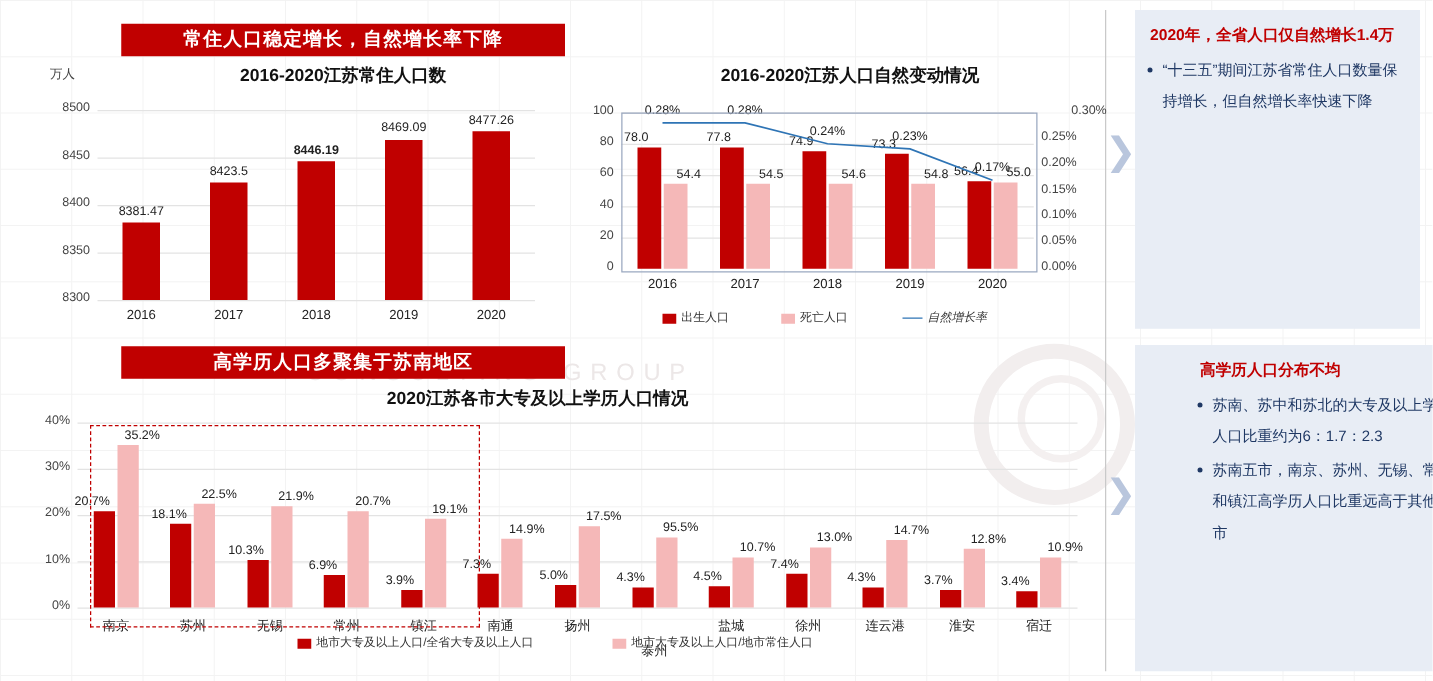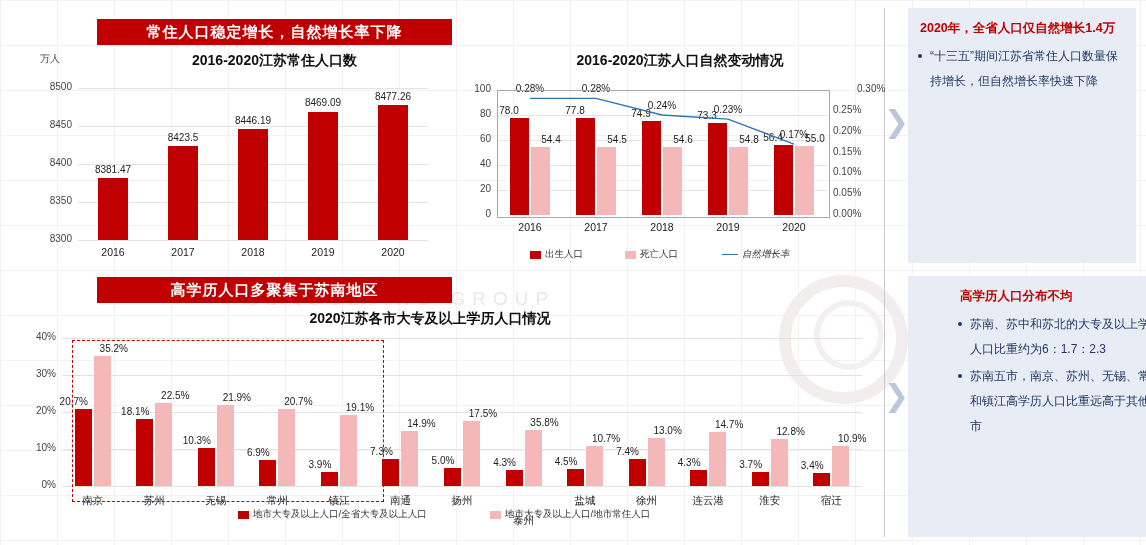--- a/index.html
+++ b/index.html
@@ -131,21 +131,21 @@
         <div class="ylab" style="left:-40px;top:31px;width:34px;">8450</div>
         <div class="gridline" style="top:0px;"></div>
         <div class="ylab" style="left:-40px;top:-7px;width:34px;">8500</div>
         <div class="bar" style="left:20px;width:30px;height:61.917199999999504px;"></div>
         <div class="val" style="left:3px;width:64px;top:76.0828000000005px;">8381.47</div>
         <div class="xtick" style="left:7px;width:56px;top:158px;">2016</div>
         <div class="bar" style="left:90px;width:30px;height:93.86000000000001px;"></div>
         <div class="val" style="left:73px;width:64px;top:44.139999999999986px;">8423.5</div>
         <div class="xtick" style="left:77px;width:56px;top:158px;">2017</div>
         <div class="bar" style="left:160px;width:30px;height:111.10440000000038px;"></div>
-        <div class="val" style="left:143px;width:64px;top:26.895599999999618px;">8446.19</div>
+        <div class="val" style="left:143px;width:64px;top:26.895599999999618px;font-weight:bold;">8446.19</div>
         <div class="xtick" style="left:147px;width:56px;top:158px;">2018</div>
         <div class="bar" style="left:230px;width:30px;height:128.5084000000001px;"></div>
         <div class="val" style="left:213px;width:64px;top:9.491599999999892px;">8469.09</div>
         <div class="xtick" style="left:217px;width:56px;top:158px;">2019</div>
         <div class="bar" style="left:300px;width:30px;height:134.71760000000017px;"></div>
         <div class="val" style="left:283px;width:64px;top:3.282399999999825px;">8477.26</div>
         <div class="xtick" style="left:287px;width:56px;top:158px;">2020</div>
       </div>
 
     <div class="chart-title" style="left:480px;top:52px;width:400px;">2016-2020江苏人口自然变动情况</div>
@@ -260,21 +260,21 @@
         <div class="val" style="left:337.46153846153845px;width:44px;top:79.87px;">14.9%</div>
         <div class="xtick" style="left:312.46153846153845px;width:52px;top:156px;">南通</div>
         <div class="bar" style="left:382px;width:17px;height:18.5px;"></div>
         <div class="bar pink" style="left:401px;width:17px;height:64.74999999999999px;"></div>
         <div class="val" style="left:359px;width:44px;top:116.5px;">5.0%</div>
         <div class="val" style="left:399px;width:44px;top:70.25000000000001px;">17.5%</div>
         <div class="xtick" style="left:374px;width:52px;top:156px;">扬州</div>
         <div class="bar" style="left:443.53846153846155px;width:17px;height:15.909999999999998px;"></div>
         <div class="bar pink" style="left:462.53846153846155px;width:17px;height:55.86999999999999px;"></div>
         <div class="val" style="left:420.53846153846155px;width:44px;top:119.09px;">4.3%</div>
-        <div class="val" style="left:460.53846153846155px;width:44px;top:79.13000000000001px;">35.8%</div>
+        <div class="val" style="left:460.53846153846155px;width:44px;top:79.13000000000001px;">95.5%</div>
         <div class="xtick" style="left:435.53846153846155px;width:52px;top:148px;margin-top:28px;">泰州</div>
         <div class="bar" style="left:505.0769230769231px;width:17px;height:16.65px;"></div>
         <div class="bar pink" style="left:524.0769230769231px;width:17px;height:39.589999999999996px;"></div>
         <div class="val" style="left:482.0769230769231px;width:44px;top:118.35px;">4.5%</div>
         <div class="val" style="left:522.0769230769231px;width:44px;top:95.41px;">10.7%</div>
         <div class="xtick" style="left:497.0769230769231px;width:52px;top:156px;">盐城</div>
         <div class="bar" style="left:566.6153846153845px;width:17px;height:27.379999999999995px;"></div>
         <div class="bar pink" style="left:585.6153846153845px;width:17px;height:48.1px;"></div>
         <div class="val" style="left:543.6153846153845px;width:44px;top:107.62px;">7.4%</div>
         <div class="val" style="left:583.6153846153845px;width:44px;top:86.9px;">13.0%</div>

